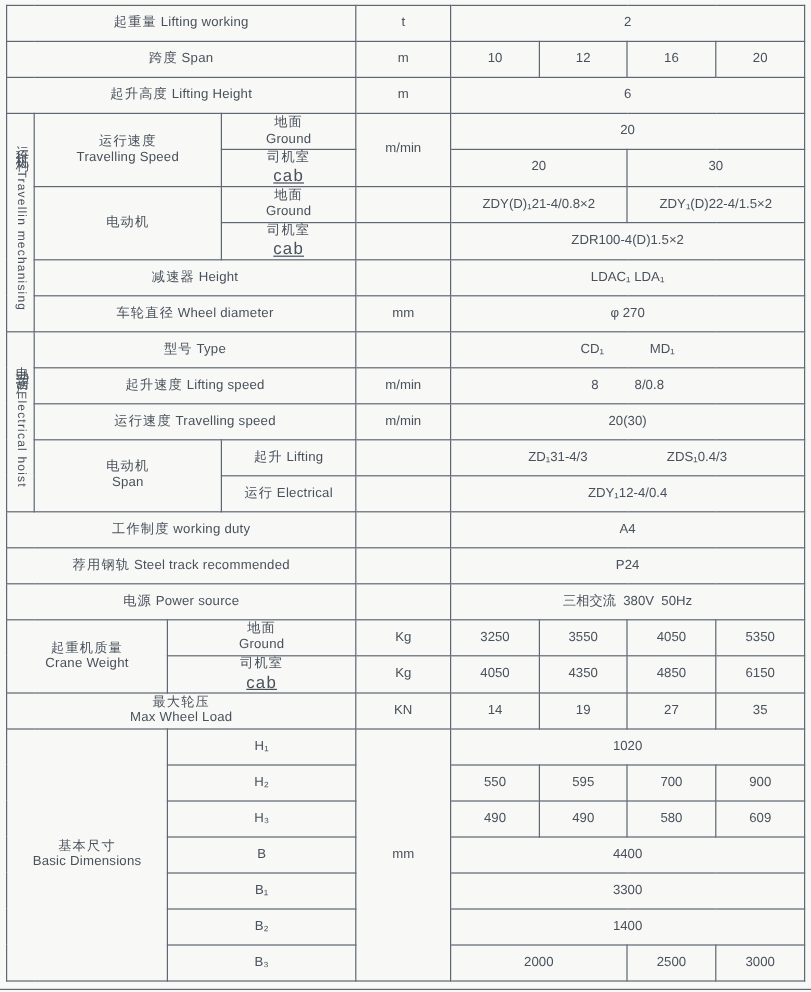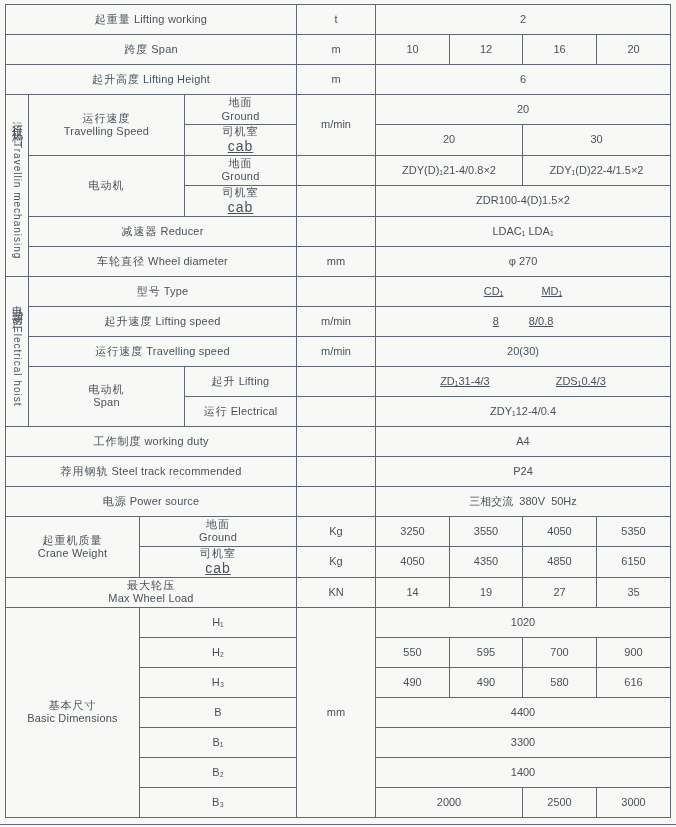--- a/index.html
+++ b/index.html
@@ -36,21 +36,21 @@
   .en{letter-spacing:0.2px;}
   .two-line div{white-space:nowrap;}
   .cab-en{font-size:14px;letter-spacing:1px;text-decoration:underline;}
   .vcell{padding:0;}
   .vwrap{
     height:100%;display:flex;flex-direction:column;
     align-items:center;justify-content:center;gap:14px;
   }
   .vzh{writing-mode:vertical-rl;text-orientation:mixed;letter-spacing:4px;font-size:11px;}
   .ven{writing-mode:vertical-rl;text-orientation:mixed;letter-spacing:1px;font-size:10px;}
-  .pair{display:flex;justify-content:center;align-items:center;text-decoration:underline;}
+  .pair{display:flex;justify-content:center;align-items:center;}
   .pair.g-narrow{gap:30px;}
   .pair.g-mid{gap:38px;}
   .pair.g-wide{gap:66px;}
   .pre{white-space:pre;}
   .bottom-rule{
     width:676px;height:0;
     border-top:1px solid var(--line);
     margin-top:6px;
   }
 </style>
@@ -147,21 +147,21 @@
       <div class="zh">司机室</div>
       <div class="cab-en">cab</div>
     </td>
     <td></td>
     <td colspan="4">ZDR100-4(D)1.5×2</td>
   </tr>
 
   <tr class="r">
     <td colspan="3">
       <span class="zh">减速器</span>
-      <span class="en">Reducer</span>
+      <span class="en">Height</span>
     </td>
     <td></td>
     <td colspan="4">LDAC₁ LDA₁</td>
   </tr>
 
   <tr class="r">
     <td colspan="3">
       <span class="zh">车轮直径</span>
       <span class="en">Wheel diameter</span>
     </td>
@@ -322,21 +322,21 @@
     <td>595</td>
     <td>700</td>
     <td>900</td>
   </tr>
 
   <tr class="r">
     <td colspan="2">H₃</td>
     <td>490</td>
     <td>490</td>
     <td>580</td>
-    <td>616</td>
+    <td>609</td>
   </tr>
 
   <tr class="r">
     <td colspan="2">B</td>
     <td colspan="4">4400</td>
   </tr>
 
   <tr class="r">
     <td colspan="2">B₁</td>
     <td colspan="4">3300</td>

